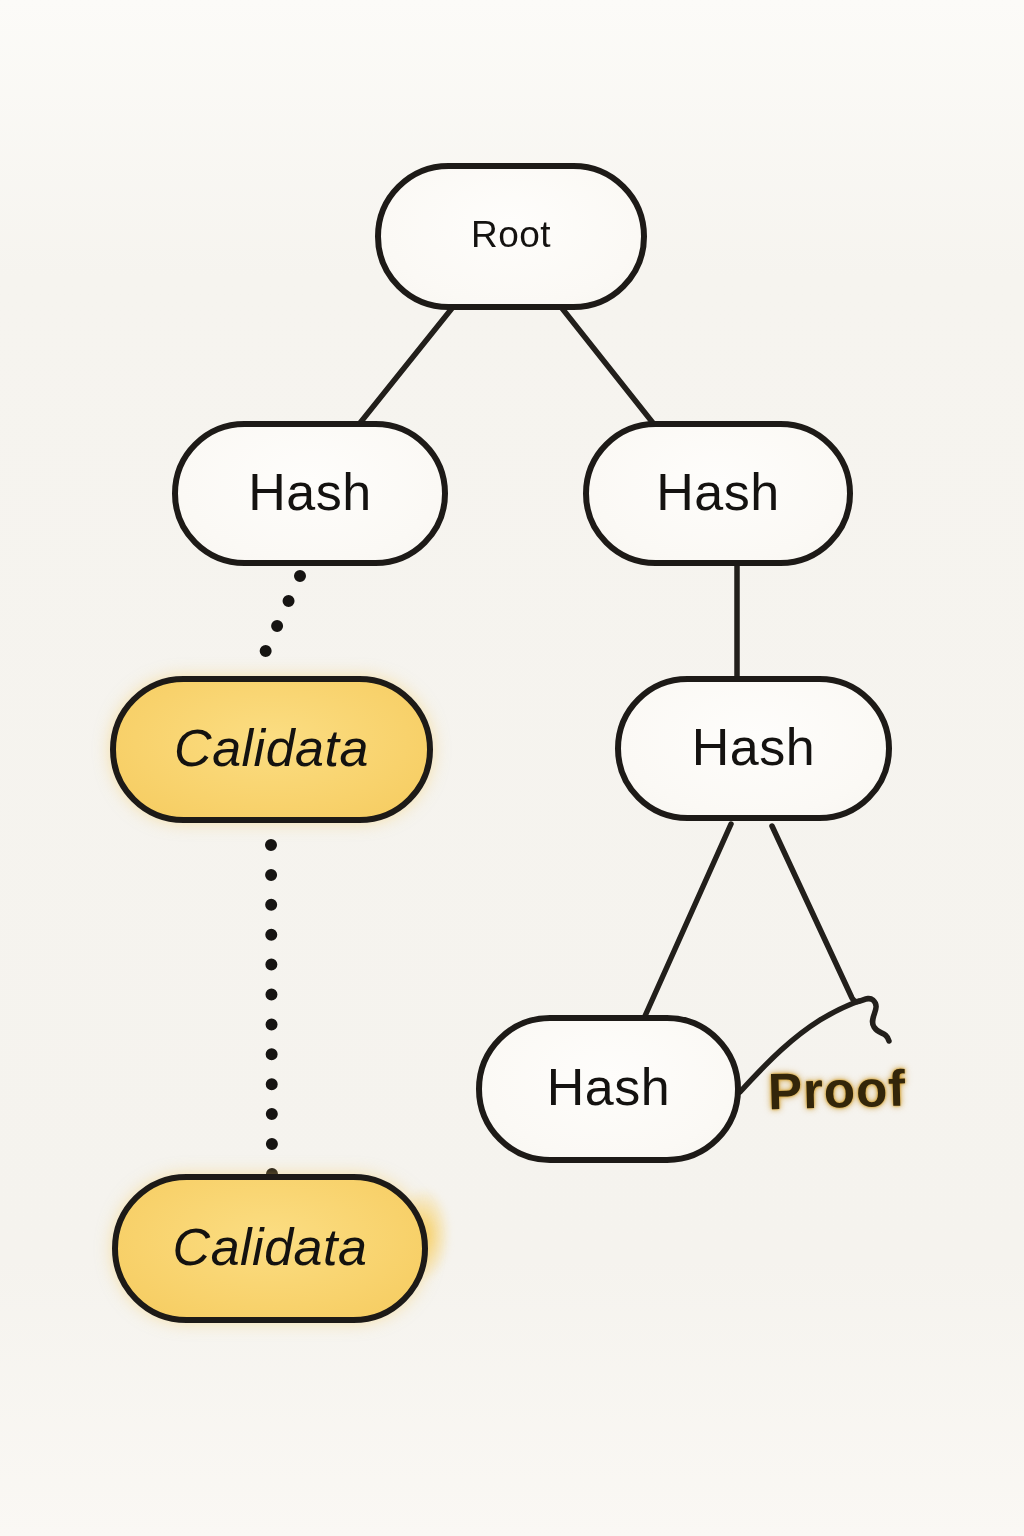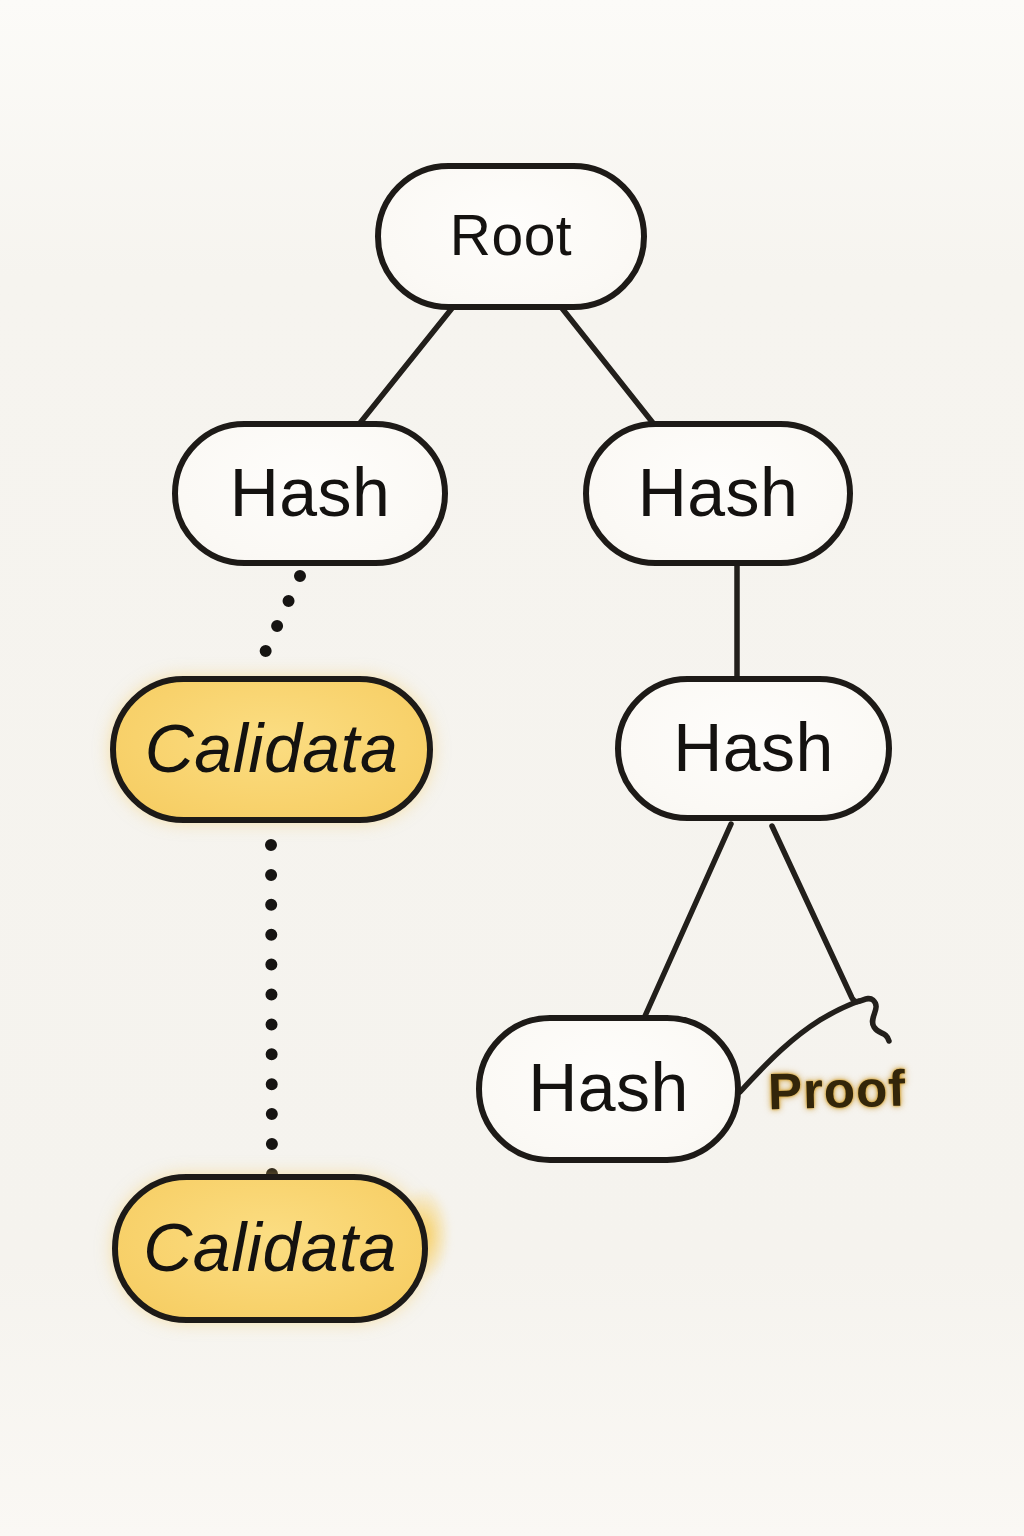--- a/index.html
+++ b/index.html
@@ -36,34 +36,34 @@
   }
   .node {
     position: absolute;
     box-sizing: border-box;
     border: 6px solid #1d1a17;
     border-radius: 78px;
     display: flex;
     align-items: center;
     justify-content: center;
     color: #141210;
-    font-size: 68px;
+    font-size: 52px;
     letter-spacing: 0.5px;
   }
   .node-hash {
     background: radial-gradient(ellipse at 50% 40%, #fefdfb 0%, #fbf9f5 70%, #f8f6f1 100%);
   }
   .node-data {
     background: radial-gradient(ellipse at 50% 42%, #fbdd82 0%, #f8d26c 62%, #f5cb5f 100%);
     box-shadow: 0 0 16px rgba(247, 206, 100, 0.5);
     font-style: italic;
   }
   .node-root {
     left: 375px; top: 163px; width: 272px; height: 147px;
-    font-size: 57px;
+    font-size: 37px;
   }
   .node-hash-left  { left: 172px; top: 421px; width: 276px; height: 145px; }
   .node-hash-right { left: 583px; top: 421px; width: 270px; height: 145px; }
   .node-hash-mid   { left: 615px; top: 676px; width: 277px; height: 145px; }
   .node-hash-leaf  { left: 476px; top: 1015px; width: 265px; height: 148px; }
   .node-data-top   { left: 110px; top: 676px; width: 323px; height: 147px; }
   .node-data-bot   { left: 112px; top: 1174px; width: 316px; height: 149px; }
   .node-label {
     transform: translateY(-2px);
   }

